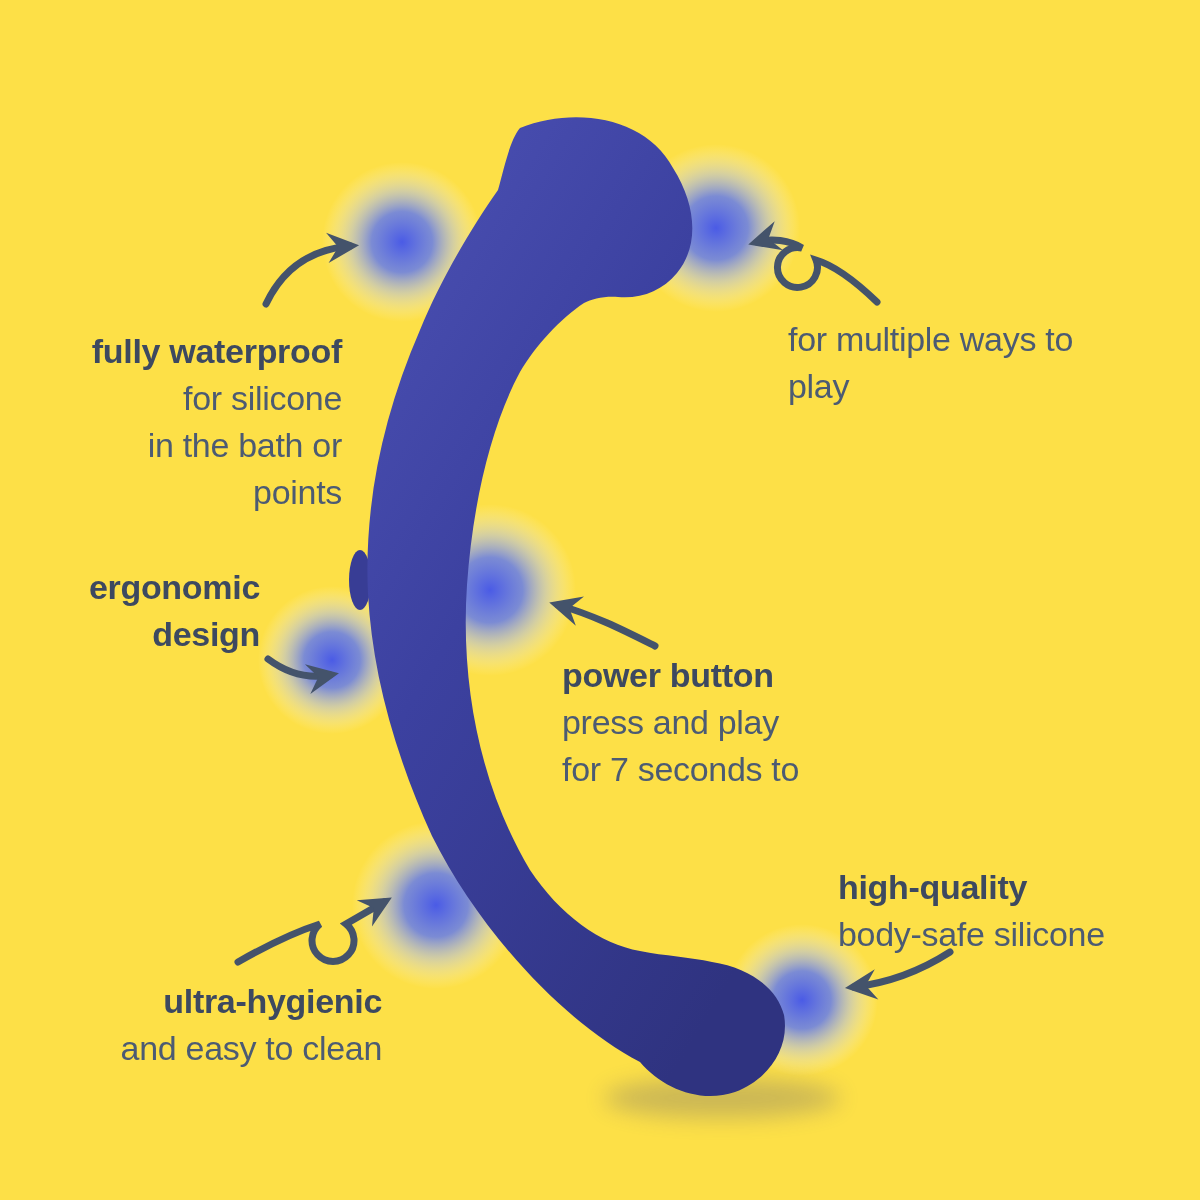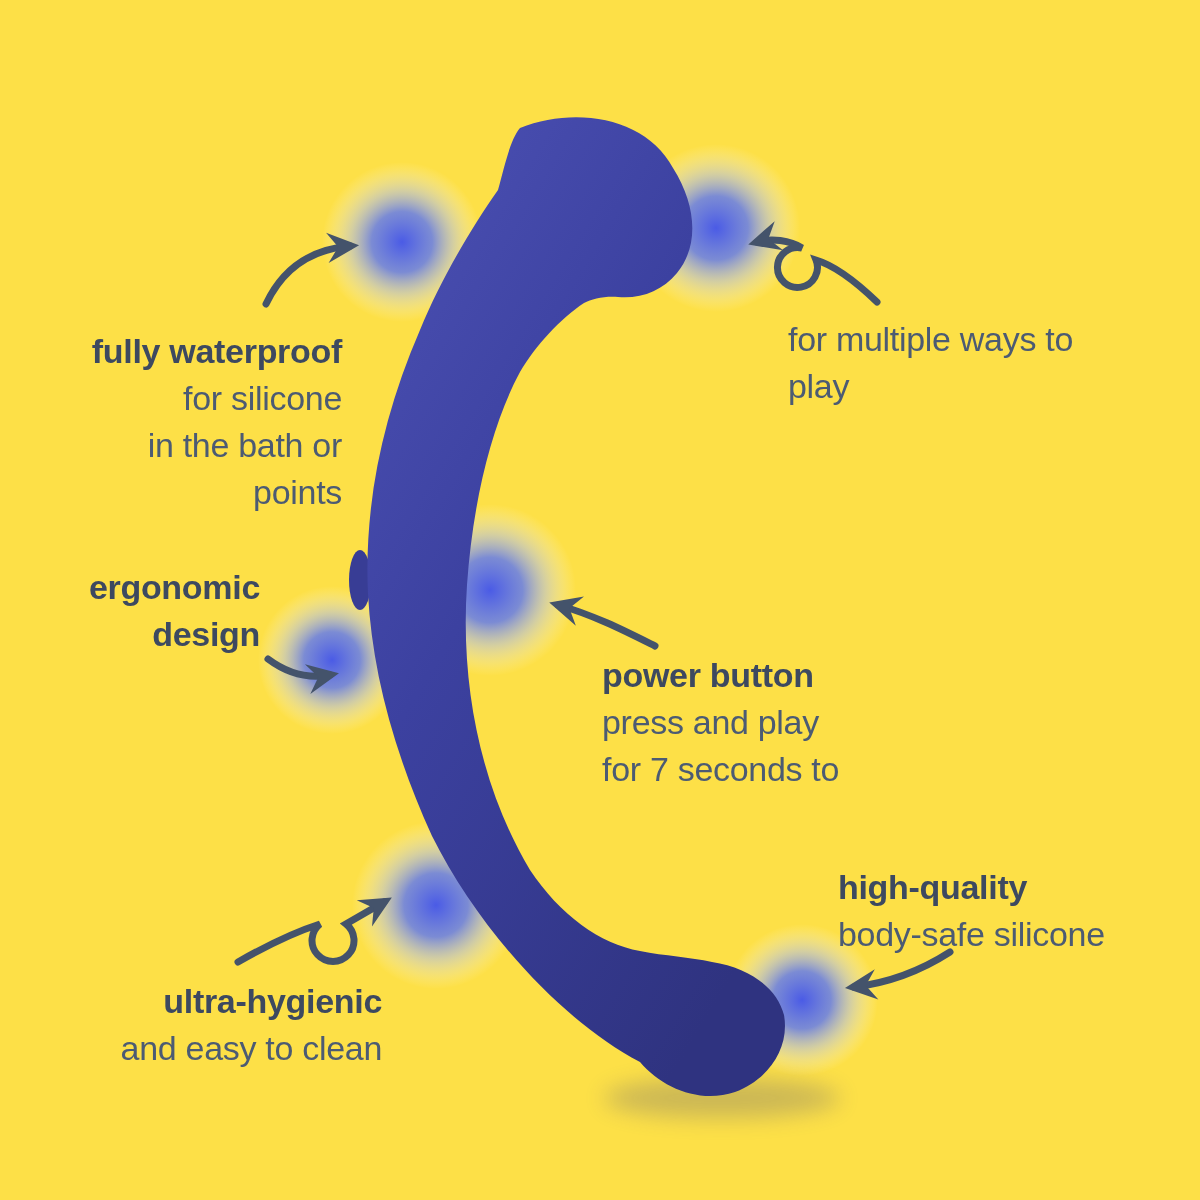--- a/index.html
+++ b/index.html
@@ -111,21 +111,21 @@
   <div class="note" style="left:788px;top:316px;">
     <div>for multiple ways to</div>
     <div>play</div>
   </div>
 
   <div class="note align-right" style="right:940px;top:564px;">
     <div class="t">ergonomic</div>
     <div class="t">design</div>
   </div>
 
-  <div class="note" style="left:602px;top:652px;">
+  <div class="note" style="left:562px;top:652px;">
     <div class="t">power button</div>
     <div>press and play</div>
     <div>for 7 seconds to</div>
   </div>
 
   <div class="note align-right" style="right:818px;top:978px;">
     <div class="t">ultra-hygienic</div>
     <div>and easy to clean</div>
   </div>
 

